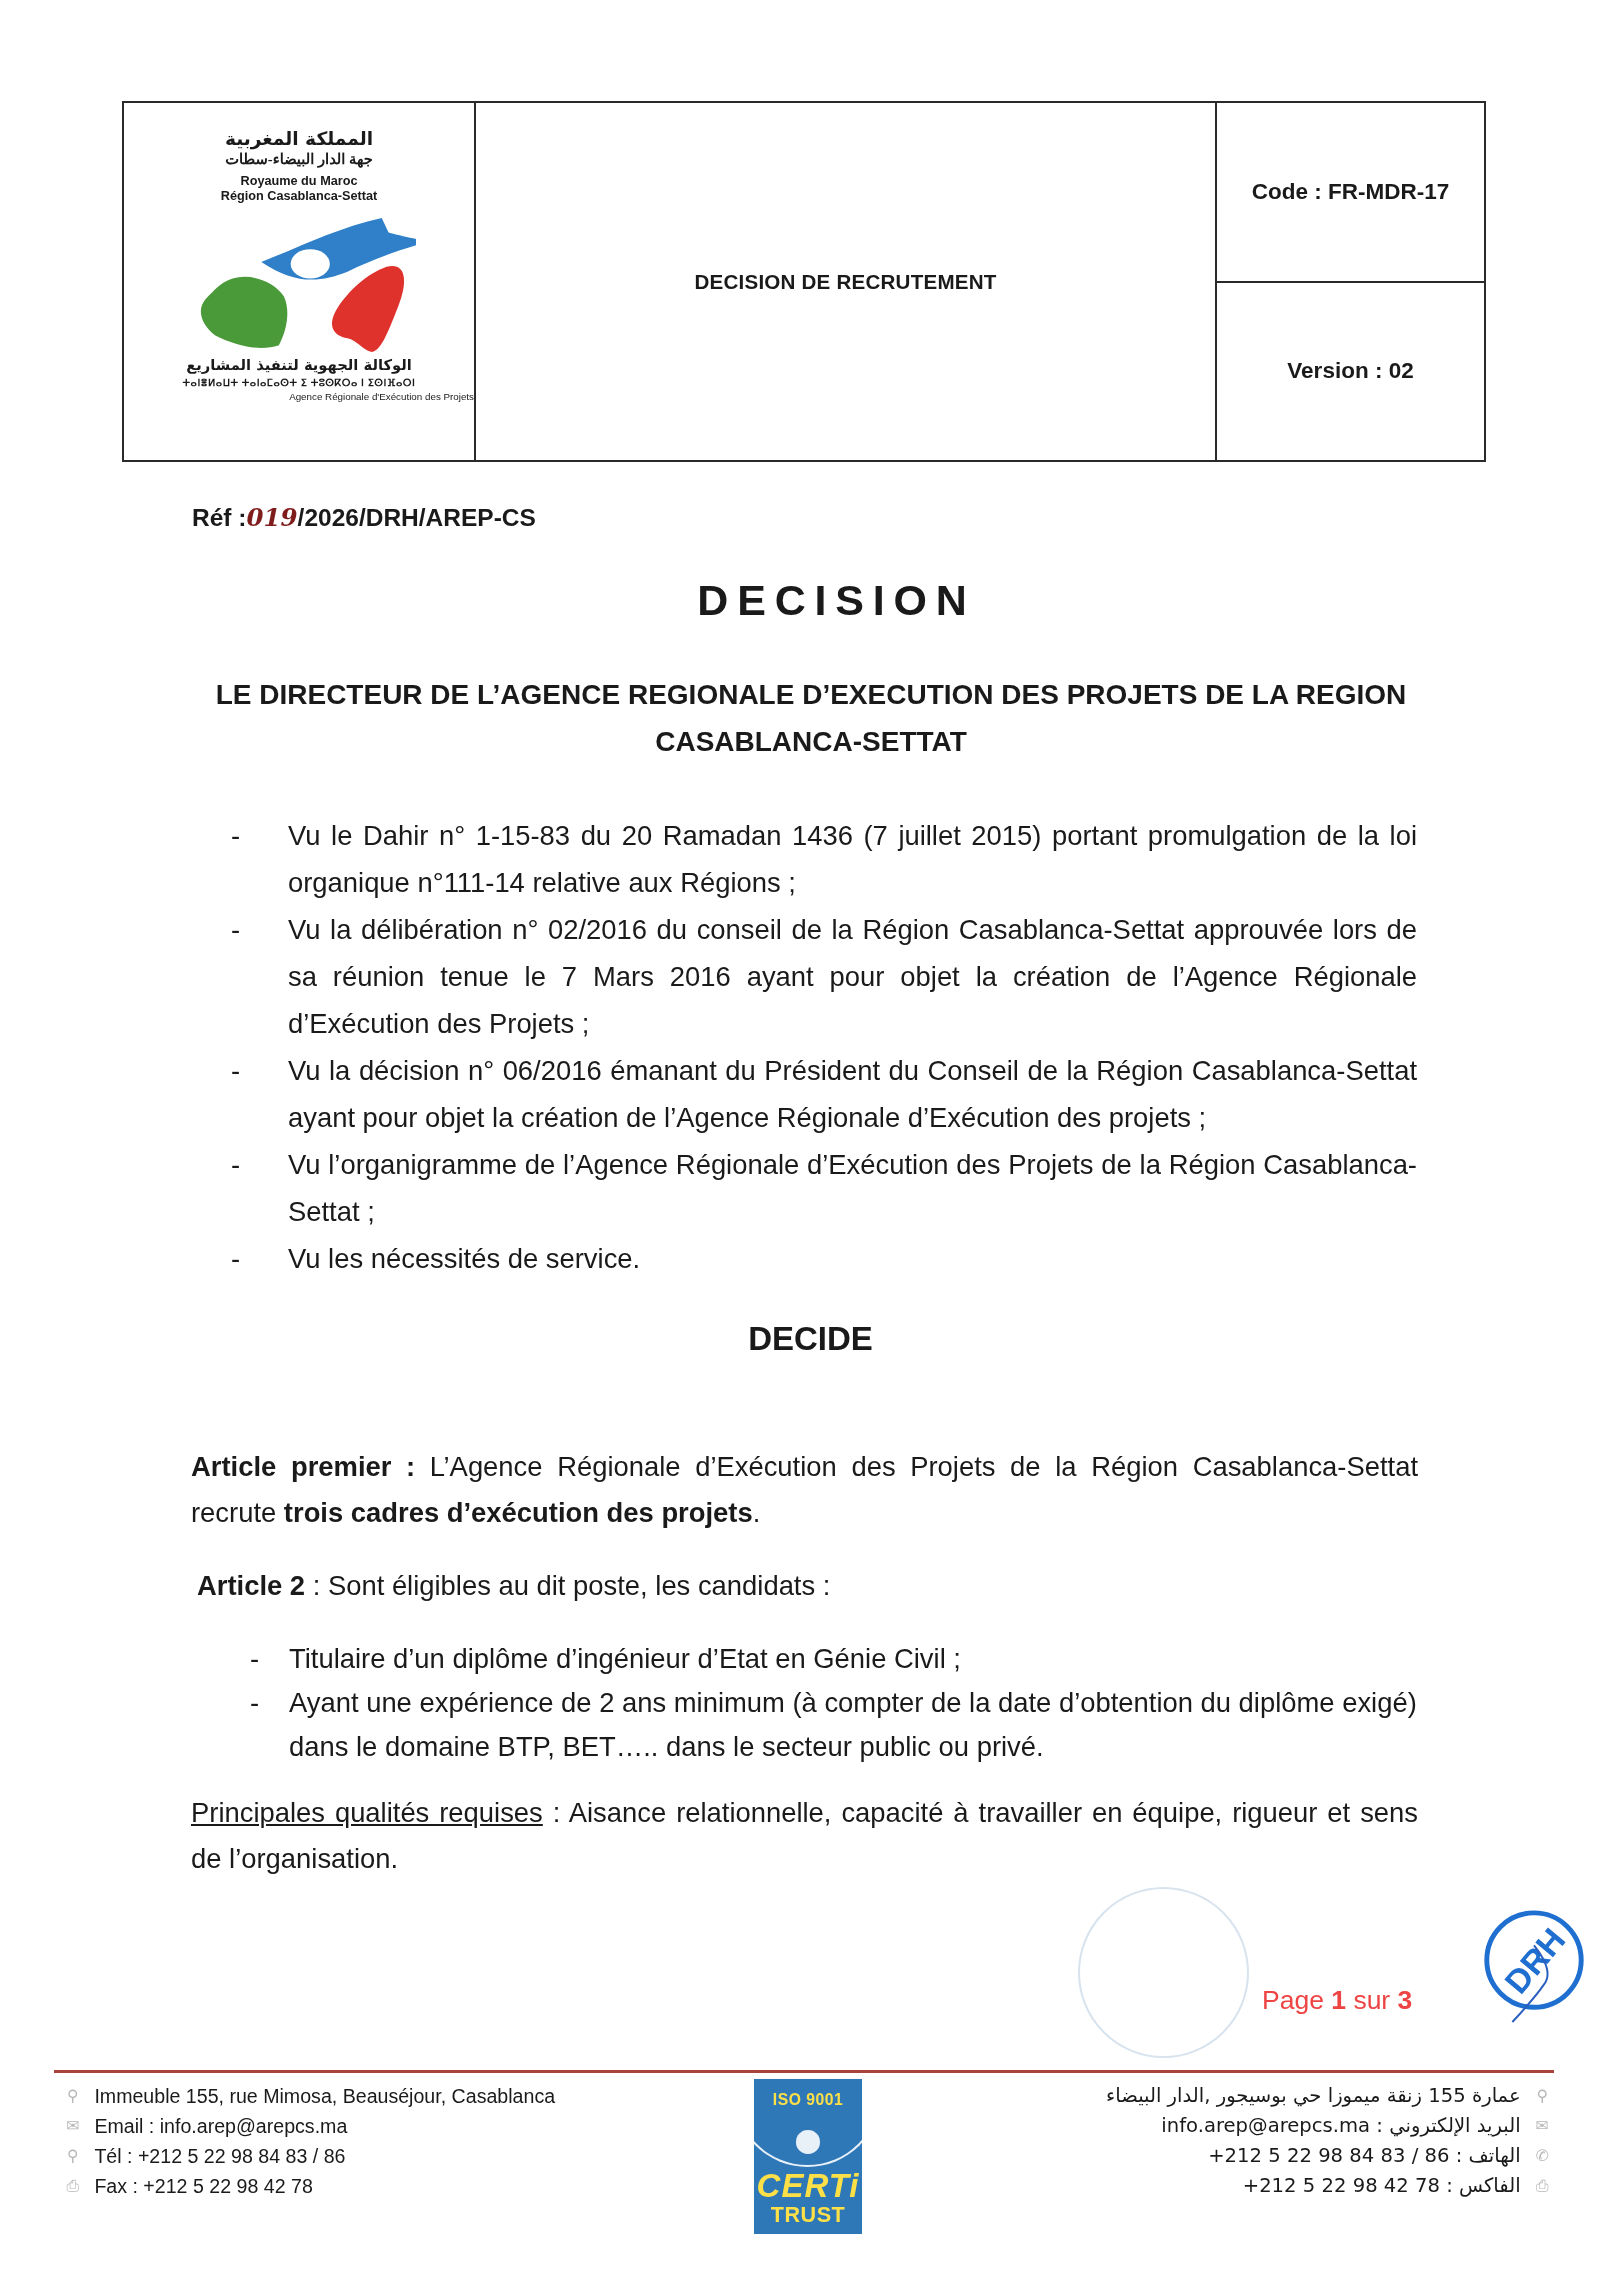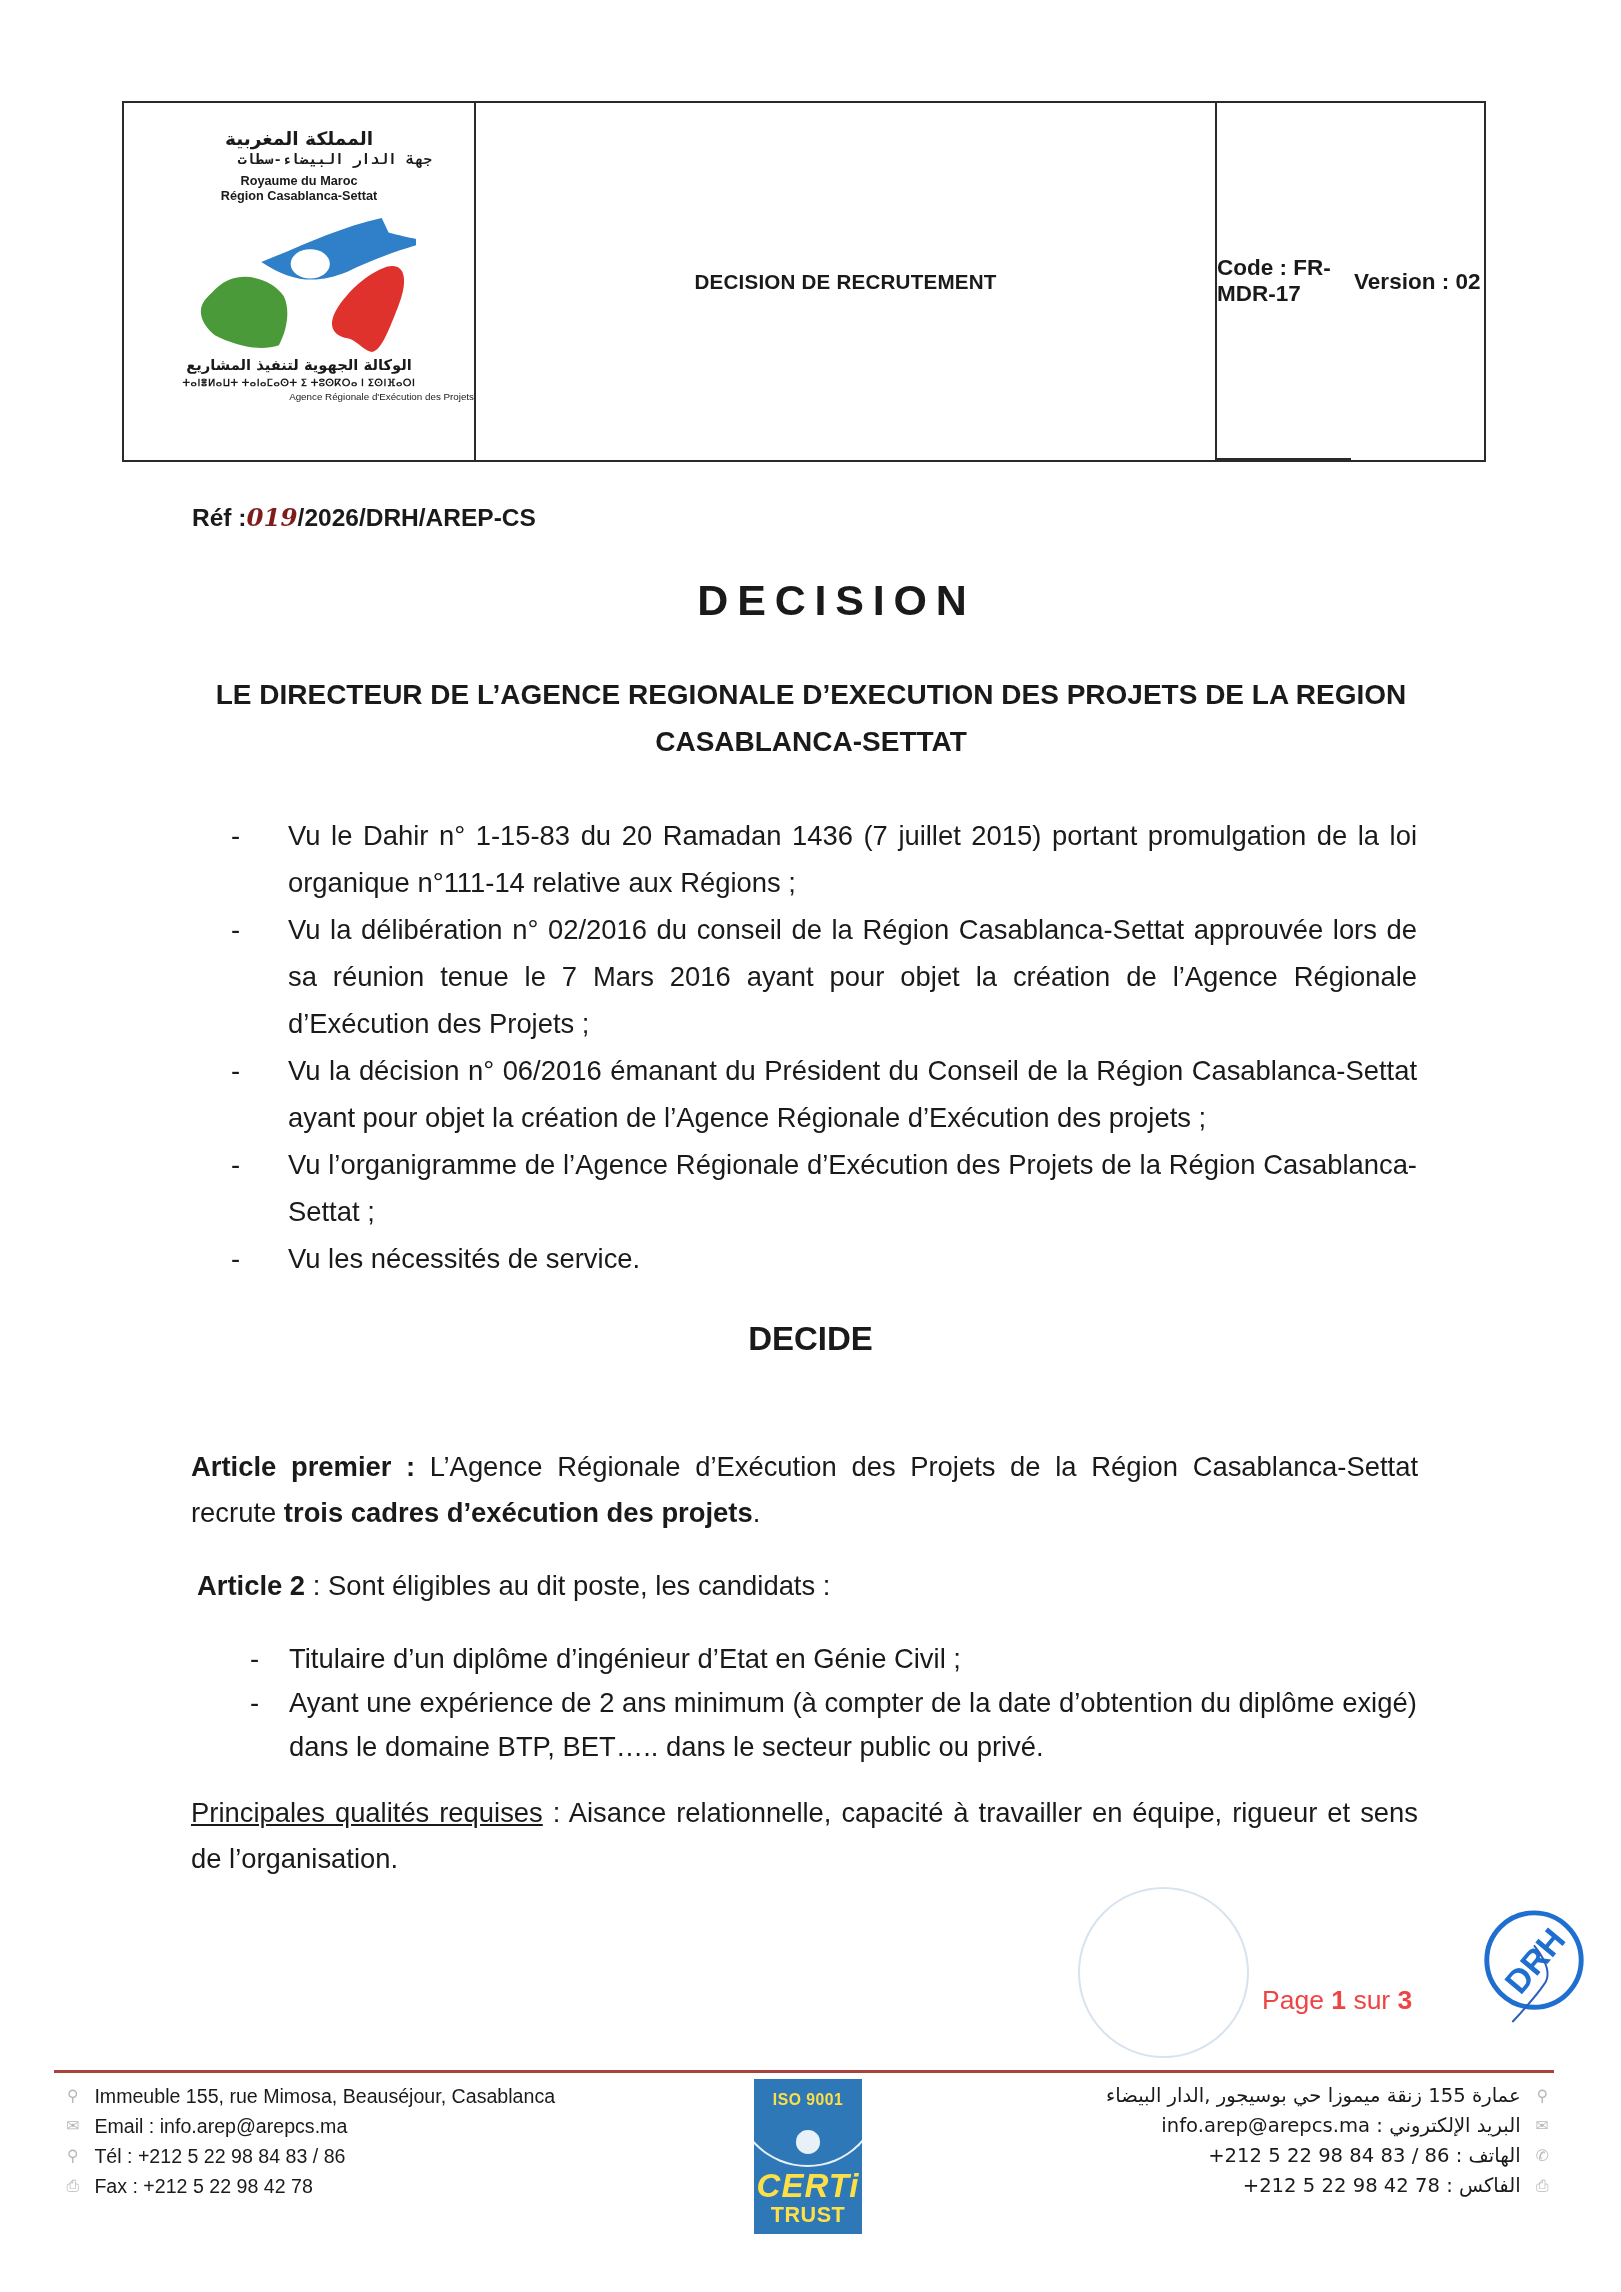--- a/index.html
+++ b/index.html
@@ -5,26 +5,26 @@
   html, body { margin: 0; padding: 0; background: #ffffff; }
   body { width: 1621px; height: 2293px; position: relative; overflow: hidden;
          font-family: "Liberation Sans", sans-serif; color: #1a1a1a; }
 
   
   .hdr { position: absolute; left: 122px; top: 101px; width: 1364px; height: 361px;
          border: 2px solid #2a2a2a; box-sizing: border-box; display: flex; }
   .hdr-logo { width: 350px; border-right: 2px solid #2a2a2a; position: relative; }
   .hdr-title { width: 739px; border-right: 2px solid #2a2a2a; display: flex; align-items: center; justify-content: center;
                font-size: 20.6px; font-weight: bold; letter-spacing: 0.2px; }
-  .hdr-meta { flex: 1; display: flex; }
+  .hdr-meta { flex: 1; display: flex; flex-direction: column; }
   .hdr-meta .cell { flex: 1; display: flex; align-items: center; justify-content: center; font-size: 22.5px; font-weight: bold; }
   .hdr-meta .cell:first-child { border-bottom: 2px solid #2a2a2a; }
 
   .logo-ar1 { position: absolute; top: 25.5px; width: 100%; text-align: center; font-size: 18.6px; font-weight: bold; line-height: 19.6px; font-family: "DejaVu Sans", sans-serif; }
-  .logo-ar2 { position: absolute; top: 47px; width: 100%; text-align: center; font-size: 14.7px; font-weight: bold; font-family: Liberation Mono, monospace; margin-left: 36px; }
+  .logo-ar2 { position: absolute; top: 47px; width: 100%; text-align: center; font-size: 14.7px; font-weight: bold; font-family: Liberation Serif, serif; }
   .logo-fr1 { position: absolute; top: 71px; width: 100%; text-align: center; font-size: 12.7px; font-weight: bold; }
   .logo-fr2 { position: absolute; top: 86px; width: 100%; text-align: center; font-size: 12.7px; font-weight: bold; }
   .logo-shape { position: absolute; left: 57px; top: 110px; width: 235px; height: 142px; }
   .logo-ar3 { position: absolute; top: 253px; width: 100%; text-align: center; font-size: 14.7px; font-weight: bold; font-family: "DejaVu Sans", sans-serif; }
   .logo-tf { position: absolute; top: 274px; width: 100%; text-align: center; font-size: 9.8px; font-weight: bold; letter-spacing: 0.5px; }
   .logo-fr3 { position: absolute; top: 288px; width: 100%; text-align: right; font-size: 9.8px; }
 
   .ref { position: absolute; left: 192px; top: 503px; font-size: 24.5px; font-weight: bold; }
   .ref .hand { font-family: "DejaVu Serif", serif; font-style: italic; color: #7f1d1d; }
 

